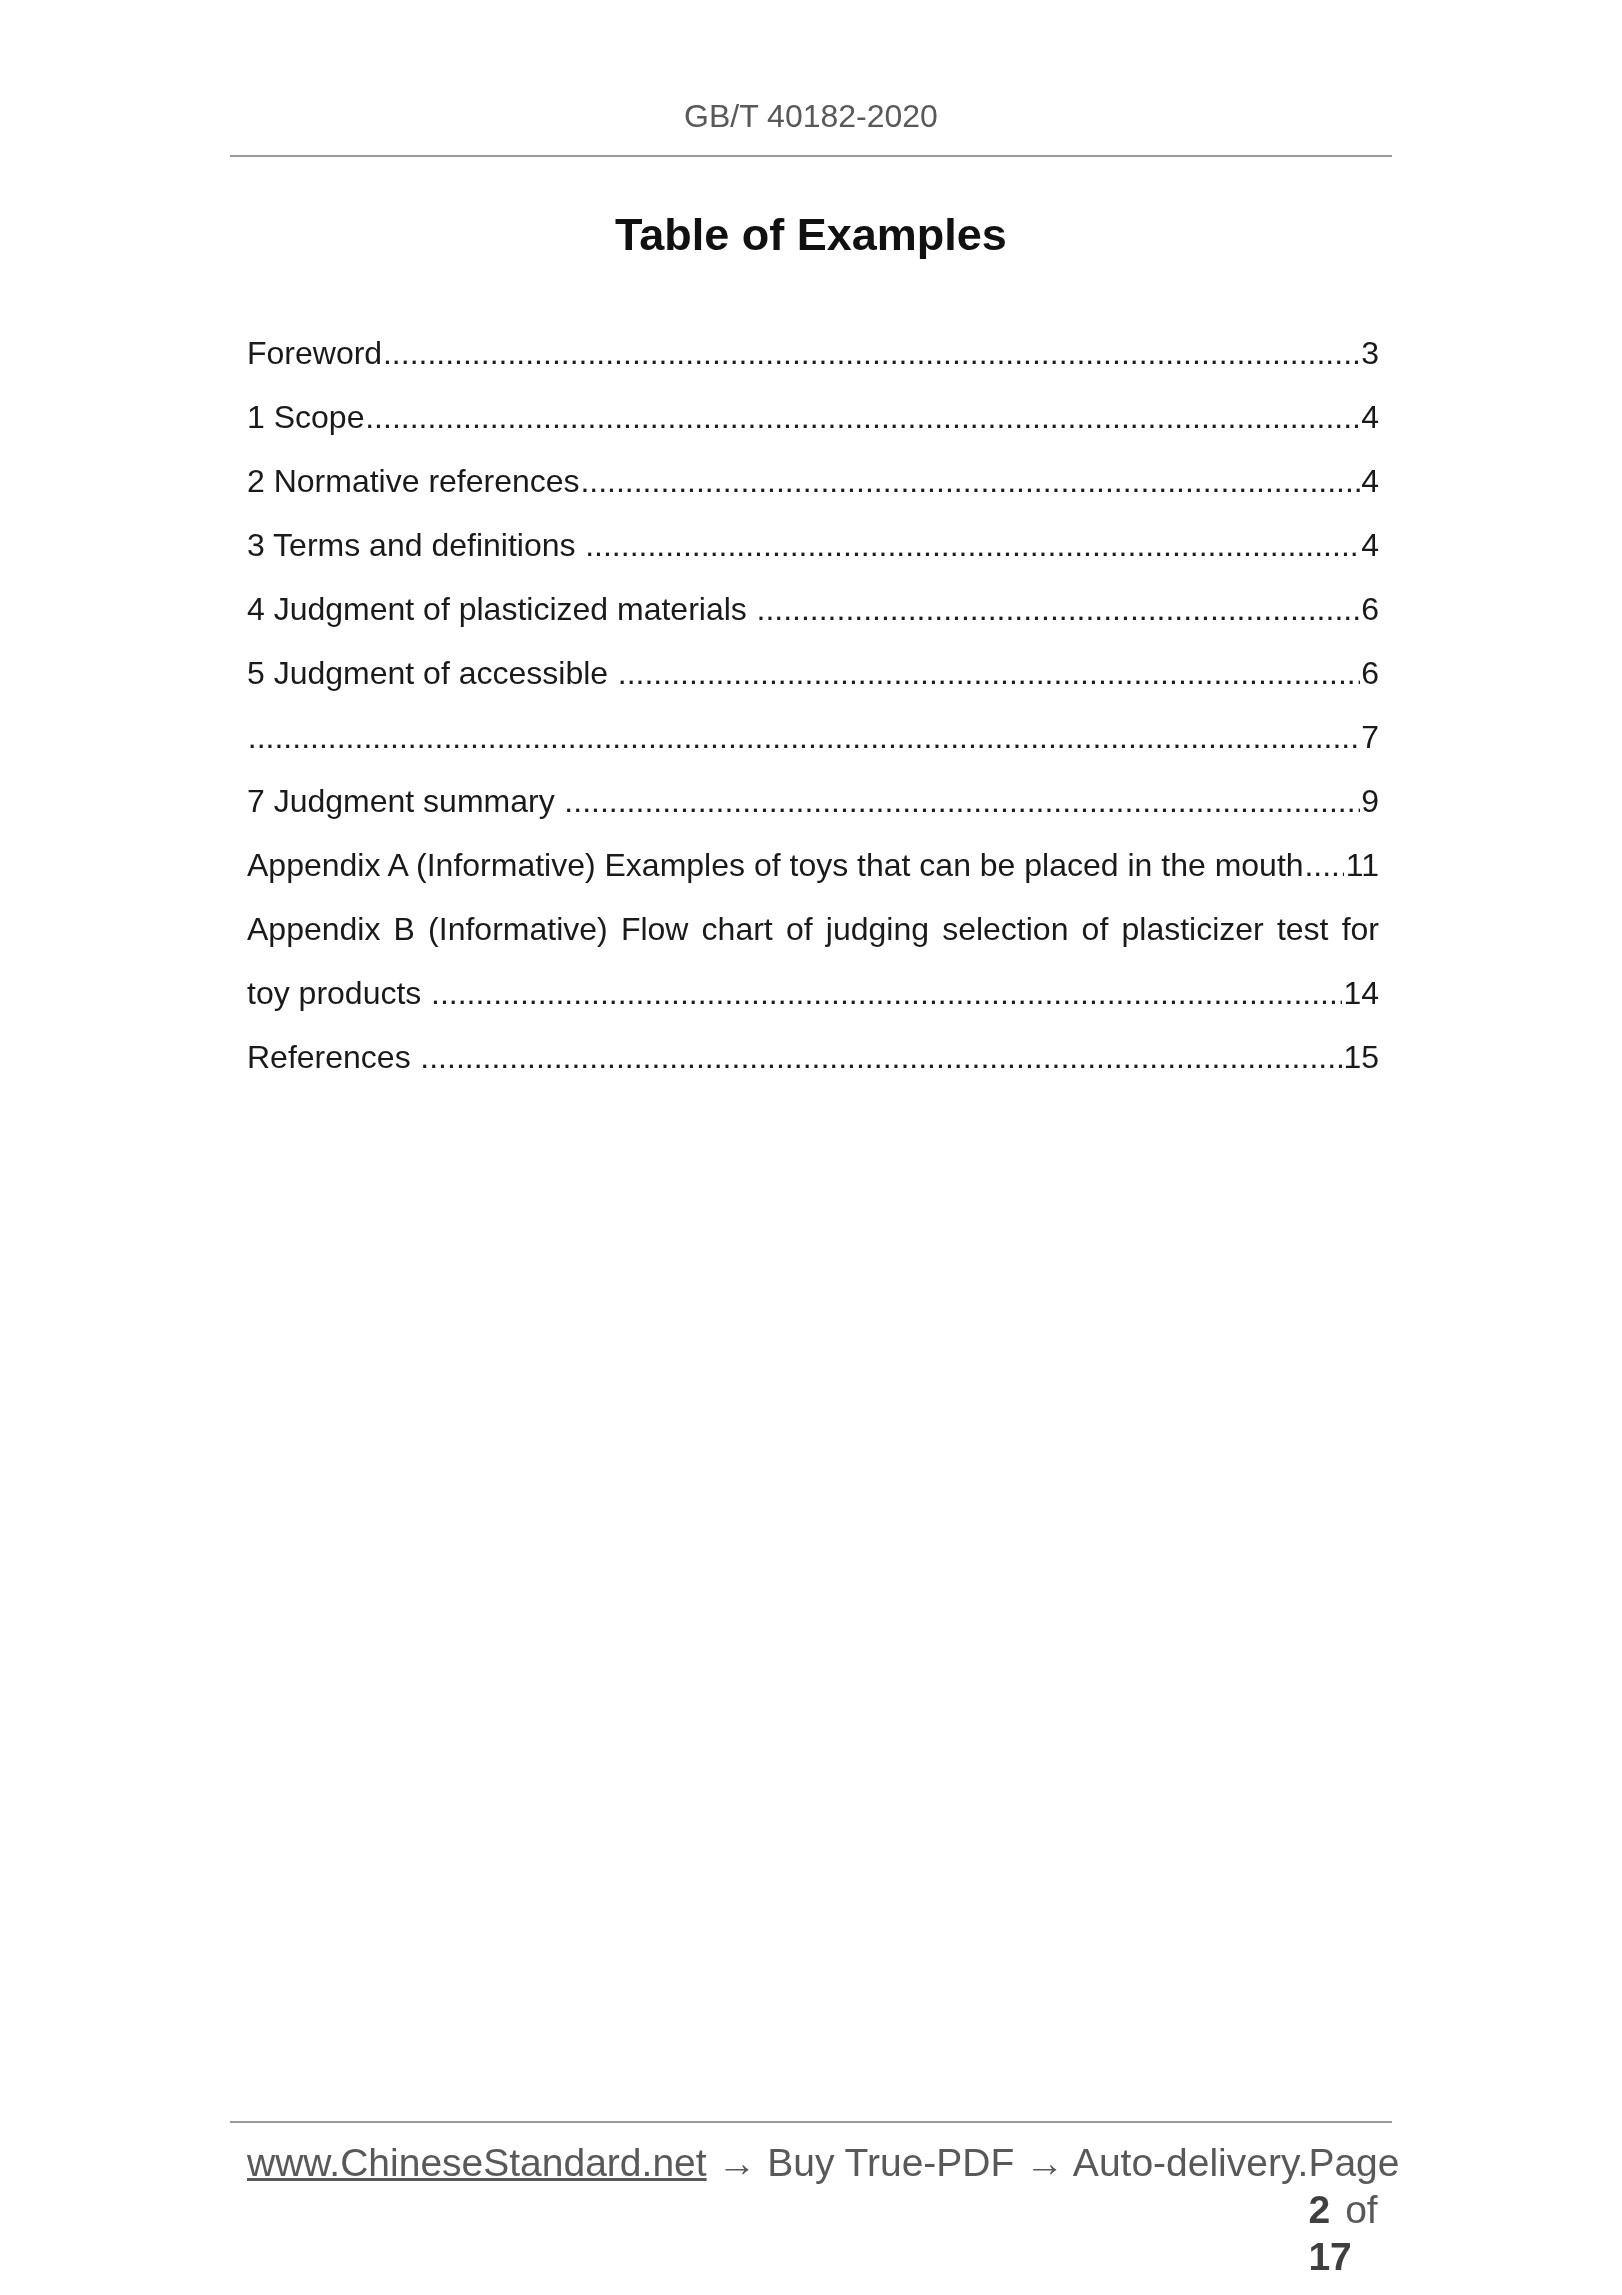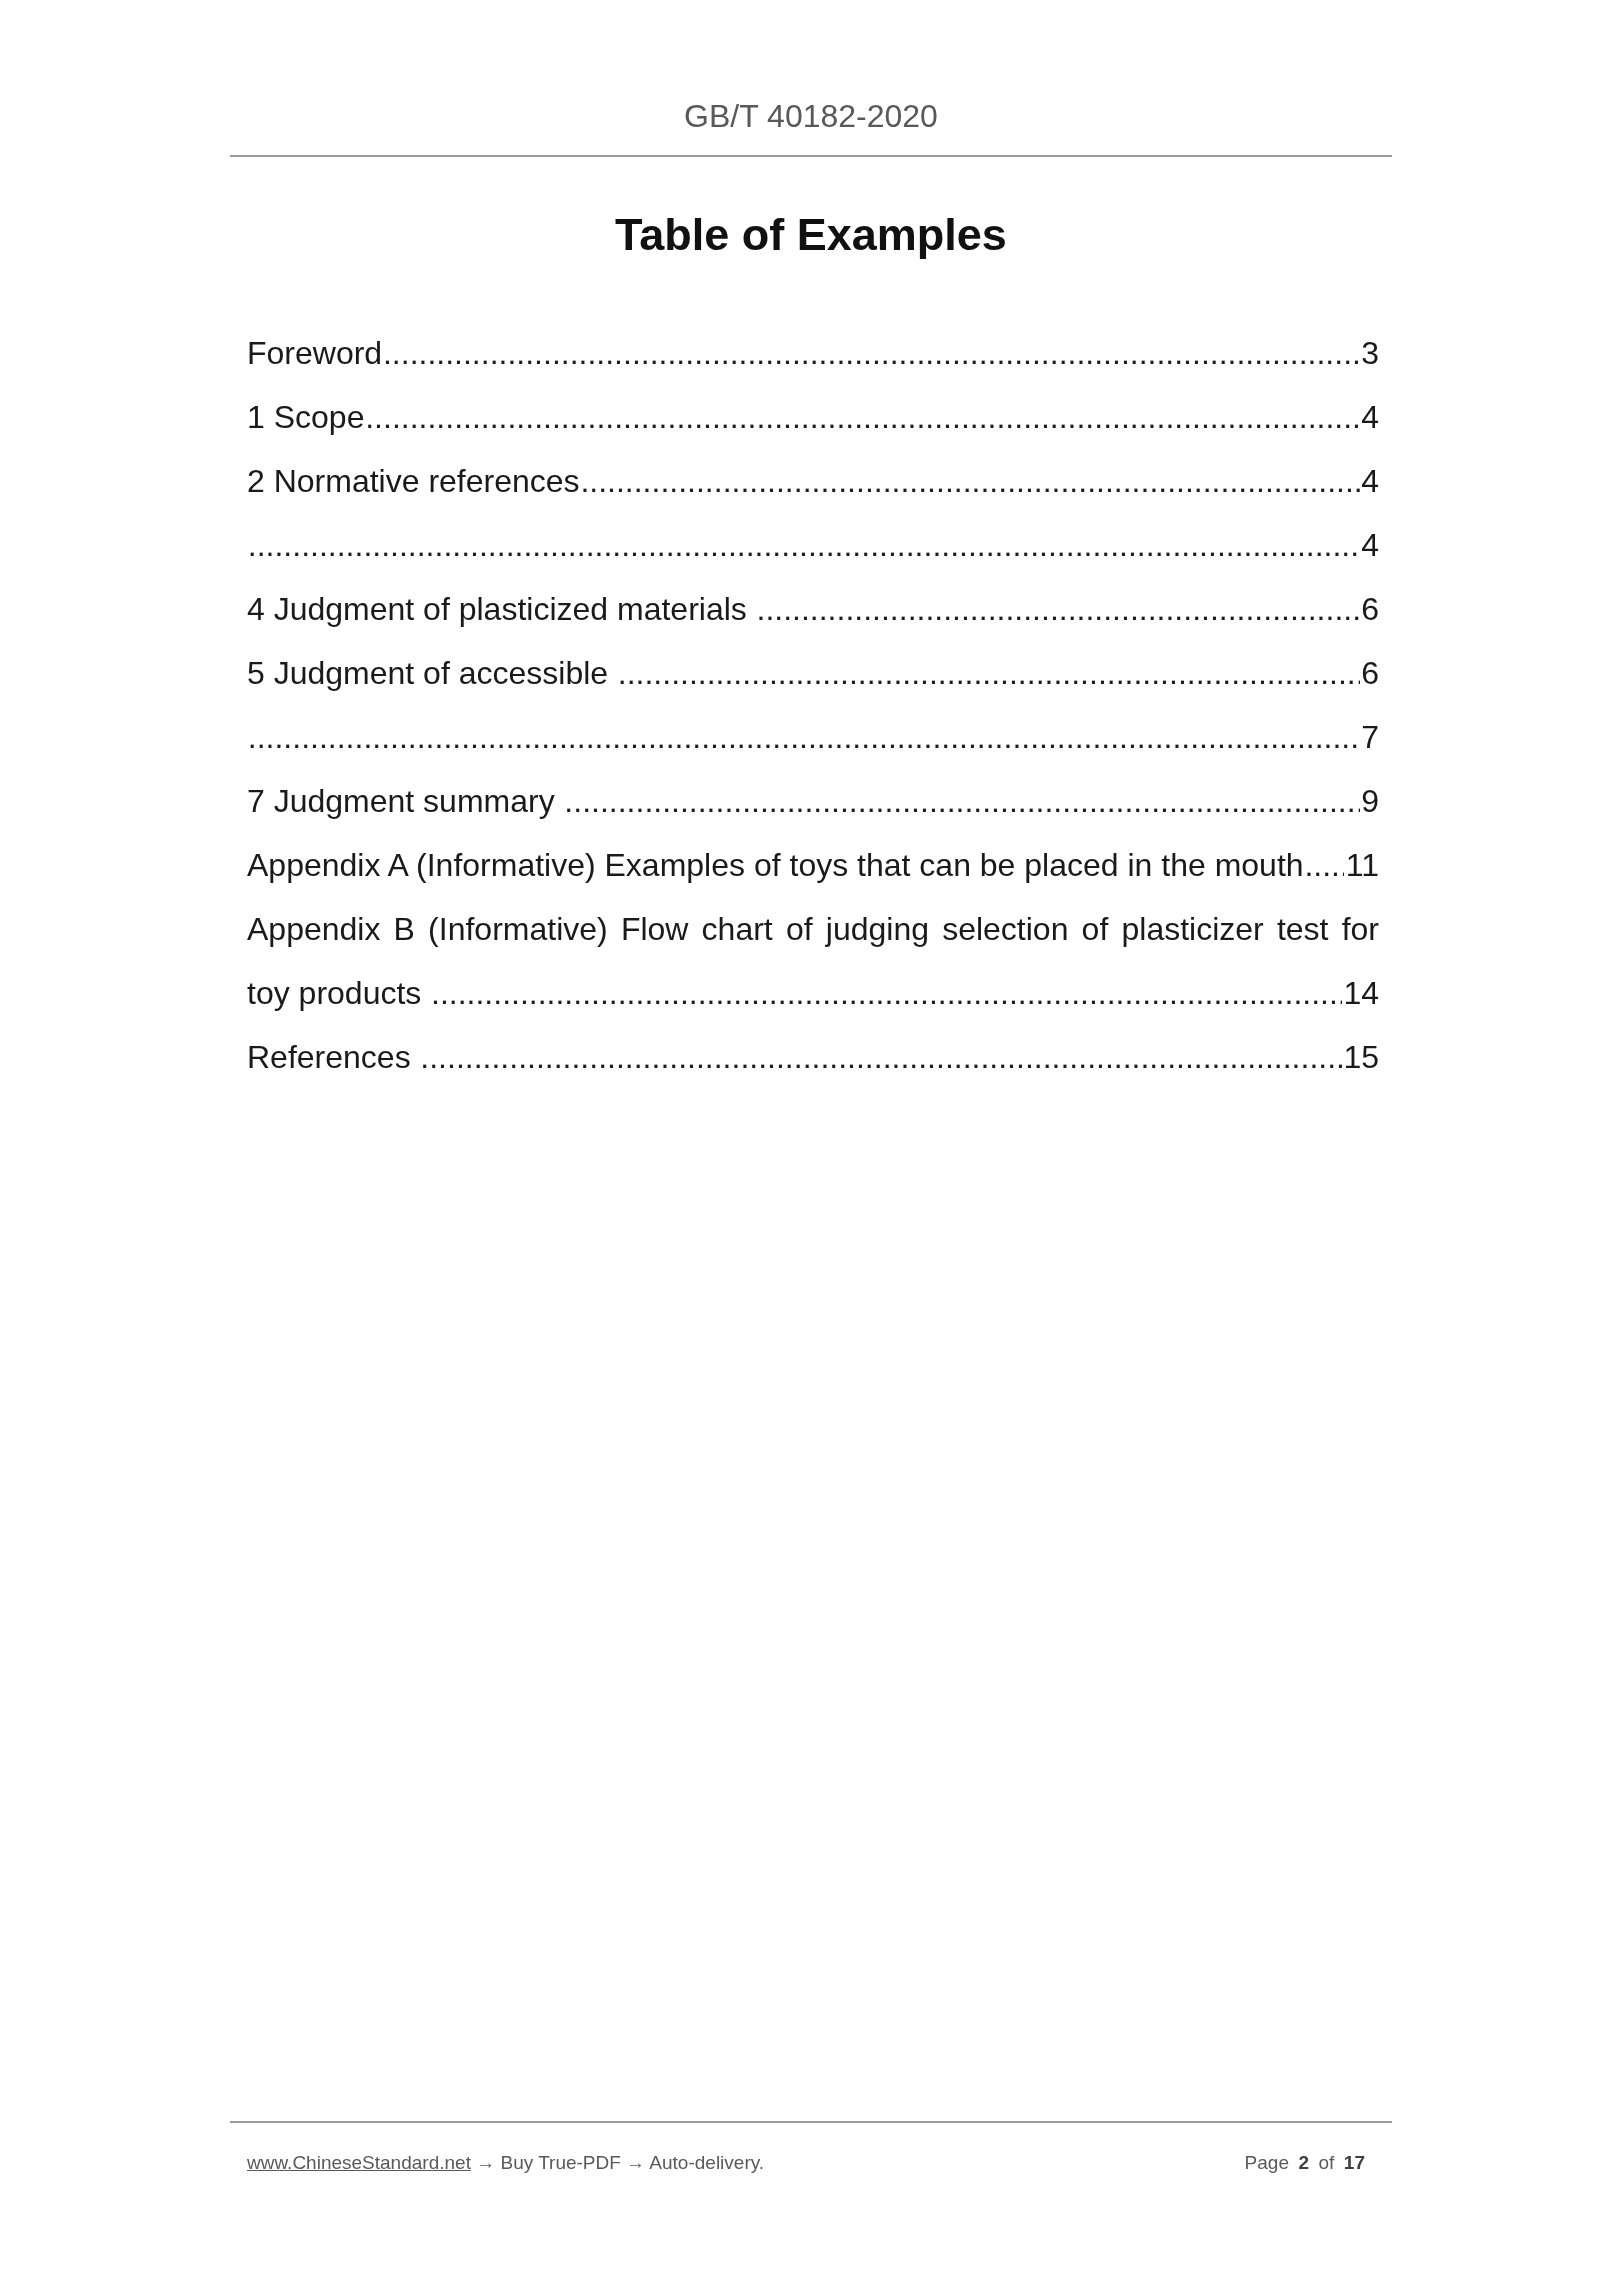--- a/index.html
+++ b/index.html
@@ -84,21 +84,21 @@
     position:absolute;
     top:2121px;left:230px;width:1162px;height:1.7px;
     background:var(--c-rule);
   }
   .footer-row{
     position:absolute;
     top:2139px;left:247px;width:1132px;
     display:flex;
     justify-content:space-between;
     align-items:baseline;
-    font-size:19px;line-height:47px;
+    font-size:39px;line-height:47px;
     color:var(--c-muted);
   }
   .footer-left{white-space:pre;}
   .footer-link{
     color:var(--c-muted);
     text-decoration:underline;
     cursor:pointer;
   }
   .footer-right{
     padding-right:14px;
@@ -129,20 +129,21 @@
         <span class="toc-text">1 Scope</span>
         <span class="toc-dots">....................................................................................................................................................................................</span>
         <span class="toc-page">4</span>
       </div>
       <div class="toc-row">
         <span class="toc-text">2 Normative references</span>
         <span class="toc-dots">....................................................................................................................................................................................</span>
         <span class="toc-page">4</span>
       </div>
       <div class="toc-row">
+        <span class="toc-text">3 Terms and definitions </span>
         <span class="toc-dots">....................................................................................................................................................................................</span>
         <span class="toc-page">4</span>
       </div>
       <div class="toc-row">
         <span class="toc-text">4 Judgment of plasticized materials </span>
         <span class="toc-dots">....................................................................................................................................................................................</span>
         <span class="toc-page">6</span>
       </div>
       <div class="toc-row">
         <span class="toc-text">5 Judgment of accessible </span>

